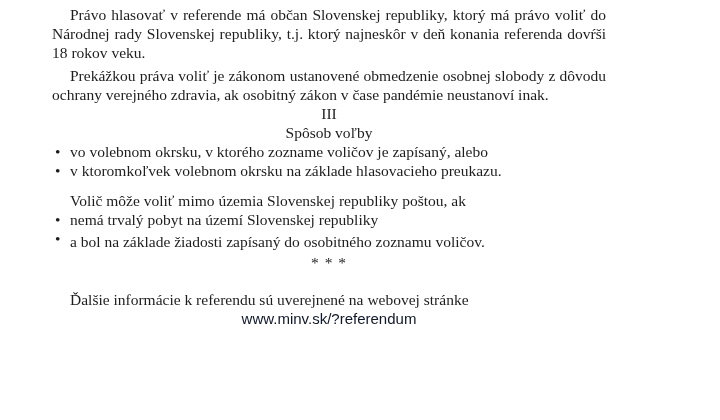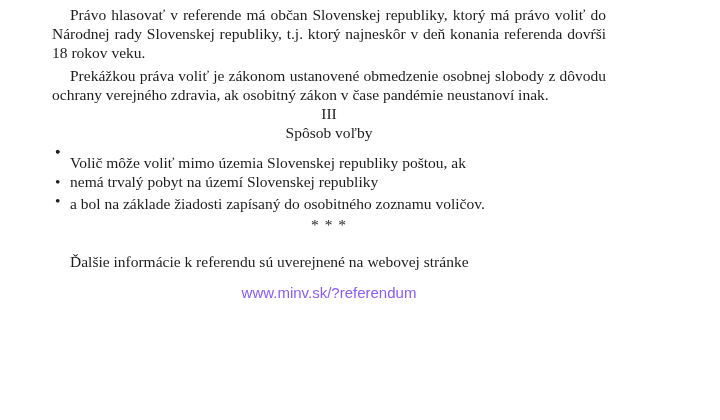--- a/index.html
+++ b/index.html
@@ -56,54 +56,56 @@
     margin: 3px 0 0 0;
     padding-left: 18px;
   }
   .stars {
     margin-top: 2px;
     text-align: center;
     letter-spacing: 1px;
     white-space: pre;
   }
   .footer-text {
-    margin: 18px 0 12px 0;
+    margin: 18px 0 0 0;
     text-indent: 18px;
   }
   .footer-link-row {
     margin: 0;
     text-align: center;
   }
   .footer-link {
     font-family: "Liberation Sans", sans-serif;
     font-size: 15px;
-    color: #8b5cf6;
+    color: #0f172a;
     text-decoration: none;
   }
 </style>
 </head>
 <body>
 
 <div class="page">
 
   <p class="para">Právo hlasovať v referende má občan Slovenskej republiky, ktorý má právo voliť do Národnej rady Slovenskej republiky, t.j. ktorý najneskôr v deň konania referenda dovŕši 18 rokov veku.</p>
 
   <p class="para para-2">Prekážkou práva voliť je zákonom ustanovené obmedzenie osobnej slobody z dôvodu ochrany verejného zdravia, ak osobitný zákon v čase pandémie neustanoví inak.</p>
 
   <div class="sec-num">III</div>
 
   <div class="sec-title">Spôsob voľby</div>
 
 
   <ul class="blist">
     <li>
       <span class="bullet">•</span>
+      <span>vo volebnom okrsku, v ktorého zozname voličov je zapísaný, alebo</span>
     </li>
     <li>
       <span class="bullet">•</span>
+      <span>v ktoromkoľvek volebnom okrsku na základe hlasovacieho preukazu.</span>
     </li>
   </ul>
 
   <p class="intro intro-2">Volič môže voliť mimo územia Slovenskej republiky poštou, ak</p>
 
   <ul class="blist">
     <li>
       <span class="bullet">•</span>
       <span>nemá trvalý pobyt na území Slovenskej republiky</span>
     </li>

